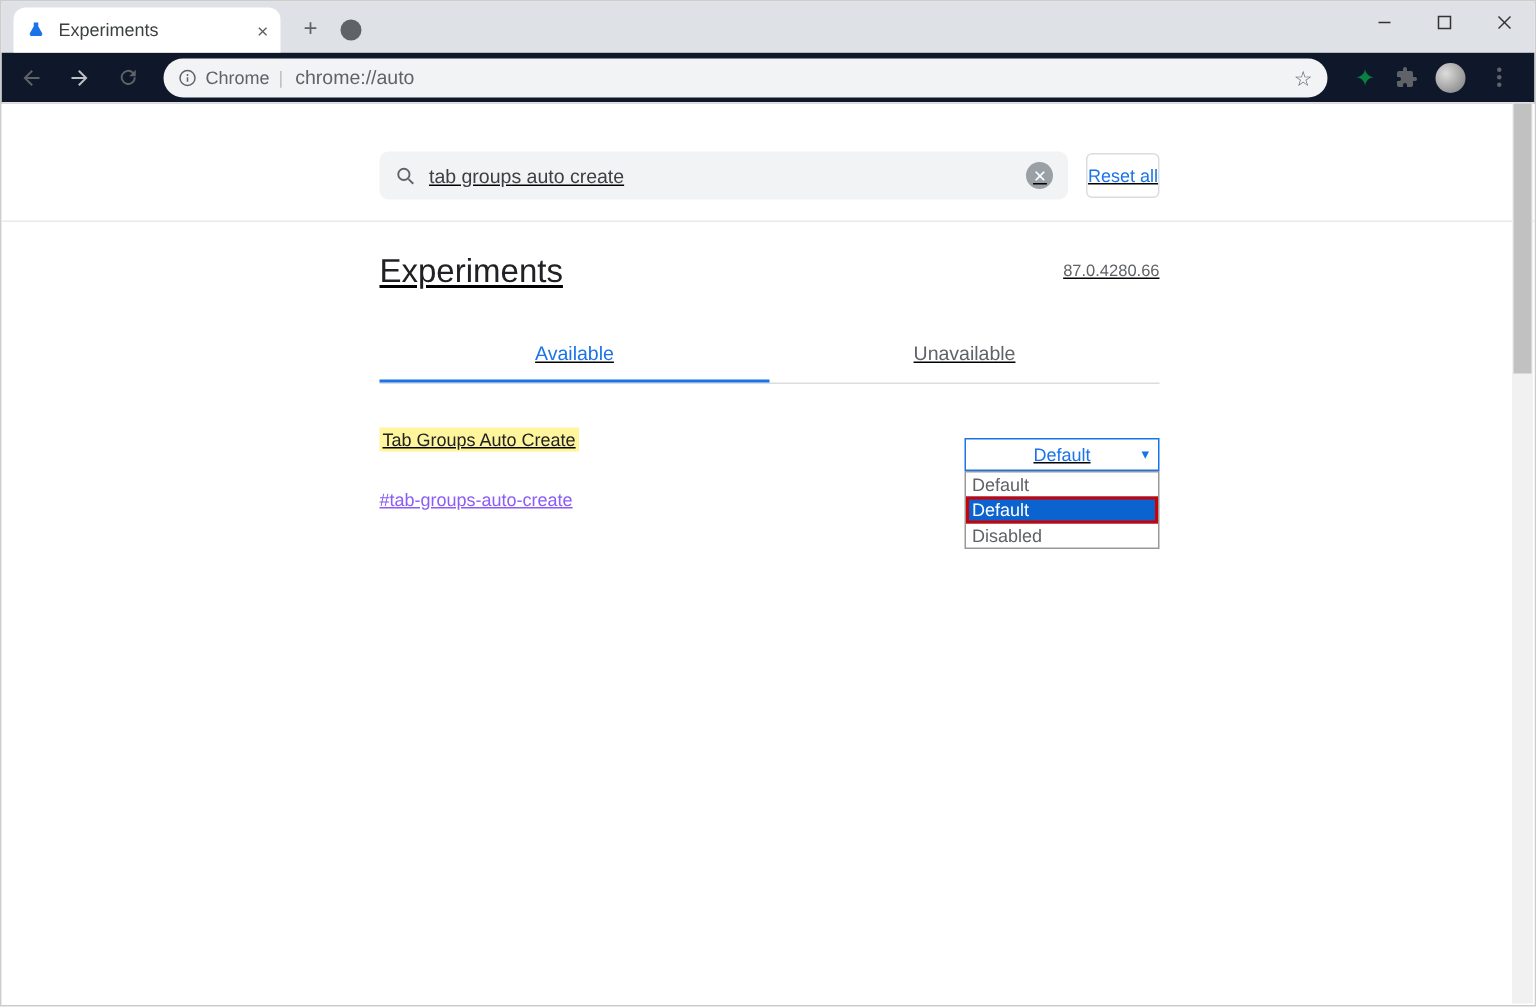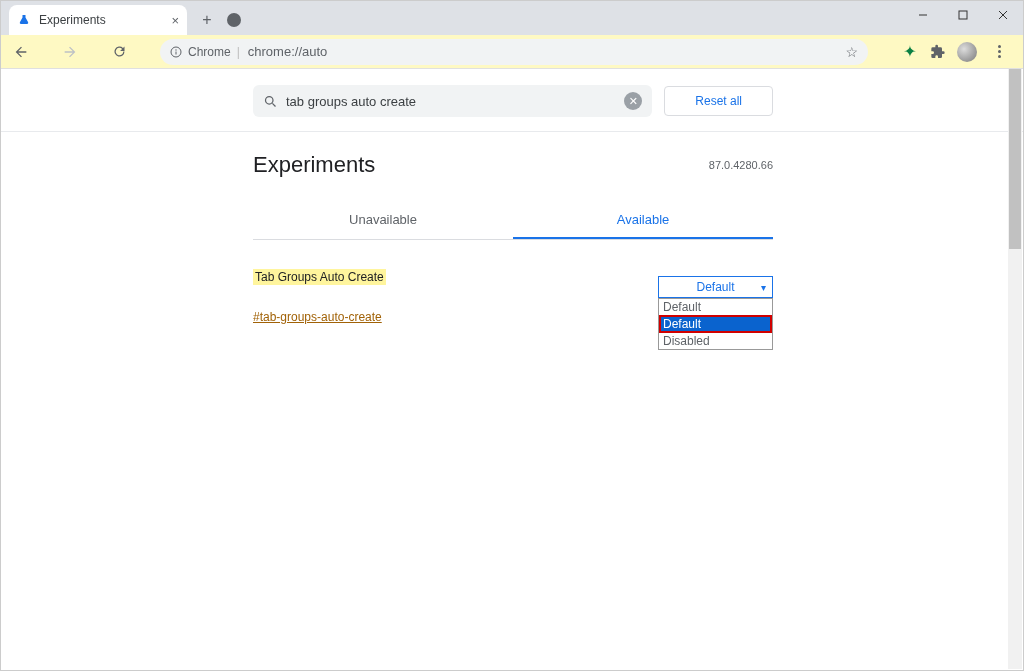--- a/index.html
+++ b/index.html
@@ -9,57 +9,57 @@
 .titlebar { height: 34px; background: #dee1e6; display: flex; align-items: flex-end; position: relative; }
 .tab { background: #fff; height: 30px; width: 178px; margin-left: 8px; border-radius: 8px 8px 0 0; display: flex; align-items: center; padding: 0 8px; font-size: 12px; color: #3c4043; position: relative; }
 .tab-favicon { width: 14px; height: 14px; margin-right: 8px; color: #1a73e8; display: flex; align-items: center; justify-content: center; }
 .tab-close { position: absolute; right: 8px; font-size: 13px; color: #5f6368; cursor: pointer; }
 .newtab-btn { width: 24px; height: 24px; margin-left: 8px; margin-bottom: 3px; display: flex; align-items: center; justify-content: center; color: #5f6368; font-size: 16px; cursor: pointer; }
 .circle-btn { width: 14px; height: 14px; margin-left: 8px; margin-bottom: 8px; border-radius: 50%; background: #5f6368; cursor: pointer; }
 .win-controls { position: absolute; right: 0; top: 0; display: flex; }
 .win-btn { width: 40px; height: 28px; display: flex; align-items: center; justify-content: center; color: #333; font-size: 11px; cursor: pointer; }
 
 
-.toolbar { height: 34px; background: #fef9c3; border-bottom: 1px solid #e0e0e0; display: flex; align-items: center; padding: 0 6px; gap: 21px; }
+.toolbar { height: 34px; background: #0f172a; border-bottom: 1px solid #e0e0e0; display: flex; align-items: center; padding: 0 6px; gap: 4px; }
 .nav-btn { width: 28px; height: 28px; display: flex; align-items: center; justify-content: center; color: #5f6368; cursor: pointer; border-radius: 50%; }
 .nav-btn.disabled { color: #bdc1c6; }
 .omnibox { flex: 1; display: flex; align-items: center; height: 26px; background: #f1f3f4; border-radius: 13px; padding: 0 10px; margin: 0 6px; gap: 8px; }
 .omnibox-info { font-size: 12px; color: #5f6368; display: flex; align-items: center; gap: 6px; }
 .omnibox-divider { color: #bdbdbd; }
 .omnibox-url { font-size: 13px; color: #5f6368; }
 .omnibox-star { margin-left: auto; color: #5f6368; font-size: 14px; cursor: pointer; }
 .ext-icons { display: flex; align-items: center; gap: 10px; padding: 0 6px; }
 .ext-icon { width: 18px; height: 18px; display: flex; align-items: center; justify-content: center; cursor: pointer; }
 .avatar { width: 20px; height: 20px; border-radius: 50%; background: radial-gradient(circle at 35% 35%, #ddd, #777); cursor: pointer; }
 .menu-dots { width: 24px; display: flex; flex-direction: column; align-items: center; gap: 2px; cursor: pointer; }
 .menu-dots span { width: 3px; height: 3px; background: #5f6368; border-radius: 50%; }
 
 
 .page { width: 1024px; height: calc(100% - 68px); overflow: auto; background: #fff; }
-.page-inner { width: 520px; margin: 0 auto; padding-top: 4px; }
+.page-inner { width: 520px; margin: 16px auto; padding-top: 4px; text-decoration: underline; }
 .search-row { display: flex; align-items: center; gap: 12px; padding: 12px 0; }
 .search-box { flex: 1; height: 32px; background: #f1f3f4; border-radius: 6px; display: flex; align-items: center; padding: 0 10px; position: relative; }
 .search-box input { flex: 1; border: none; background: transparent; outline: none; font-size: 13px; color: #3c4043; }
 .search-clear { width: 18px; height: 18px; border-radius: 50%; background: #9aa0a6; color: #fff; font-size: 11px; display: flex; align-items: center; justify-content: center; cursor: pointer; }
-.reset-btn { height: 30px; padding: 0 30px; border: 1px solid #dadce0; border-radius: 4px; background: #fff; color: #1a73e8; font-size: 12px; cursor: pointer; }
+.reset-btn { height: 30px; padding: 0 0; border: 1px solid #dadce0; border-radius: 4px; background: #fff; color: #1a73e8; font-size: 12px; cursor: pointer; }
 .page-divider { height: 1px; background: #e8eaed; margin: 2px -252px 0; }
 
 .title-row { display: flex; align-items: center; justify-content: space-between; padding: 20px 0 0; }
 .page-title { font-size: 22px; font-weight: 400; color: #202124; }
 .version { font-size: 11px; color: #5f6368; padding-left: 36px; }
 
 .tabs { display: flex; margin-top: 24px; border-bottom: 1px solid #dadce0; }
 .tabnav { flex: 1; text-align: center; padding: 10px 0; font-size: 13px; color: #5f6368; cursor: pointer; border-bottom: 2px solid transparent; }
 .tabnav.active { color: #1a73e8; border-bottom-color: #1a73e8; }
 
 .flag-row { display: flex; padding: 28px 0 0; gap: 16px; }
 .flag-text { flex: 1; font-size: 12px; color: #5f6368; line-height: 1.5; }
 .flag-name { background: #fff59d; color: #202124; font-weight: 500; padding: 1px 2px; }
-.flag-hash { color: #a16207; text-decoration: underline; cursor: pointer; display: inline-block; margin-top: 4px; }
-.flag-select-wrap { width: 115px; position: relative; margin-top: 8px; }
+.flag-hash { color: #8b5cf6; text-decoration: underline; cursor: pointer; display: inline-block; margin-top: 4px; }
+.flag-select-wrap { width: 130px; position: relative; margin-top: 8px; }
 .flag-select { width: 100%; height: 22px; border: 1px solid #1a73e8; background: #fff; font-size: 12px; color: #1a73e8; text-align: center; cursor: pointer; display: flex; align-items: center; justify-content: center; position: relative; }
 .flag-select::after { content: "▾"; position: absolute; right: 6px; color: #1a73e8; font-size: 10px; }
 
 .dropdown { position: absolute; top: 22px; left: 0; right: 0; border: 1px solid #999; background: #fff; z-index: 10; }
 .dropdown-item { font-size: 12px; padding: 1px 4px; color: #5f6368; cursor: pointer; }
 .dropdown-item.highlighted { background: #0a63ce; color: #fff; border: 2px solid #d10000; padding: 0 2px; }
 
 .scrollbar-v { position: absolute; right: 1px; top: 68px; bottom: 1px; width: 14px; background: #f1f1f1; }
 .scrollbar-thumb { position: absolute; top: 0; left: 1px; right: 1px; height: 180px; background: #c1c1c1; border-radius: 0; }
 </style>
@@ -158,22 +158,22 @@
       <button class="reset-btn">Reset all</button>
     </div>
     <div class="page-divider"></div>
 
     <div class="title-row">
       <h1 class="page-title">Experiments</h1>
       <span class="version">87.0.4280.66</span>
     </div>
 
     <div class="tabs">
+      <div class="tabnav active">Available</div>
       <div class="tabnav">Unavailable</div>
-      <div class="tabnav active">Available</div>
     </div>
 
     <div class="flag-row">
       <div class="flag-text">
         <span class="flag-name">Tab Groups Auto Create</span><br>
         <br>
         <span class="flag-hash">#tab-groups-auto-create</span>
       </div>
       <div class="flag-select-wrap">
         <div class="flag-select">

